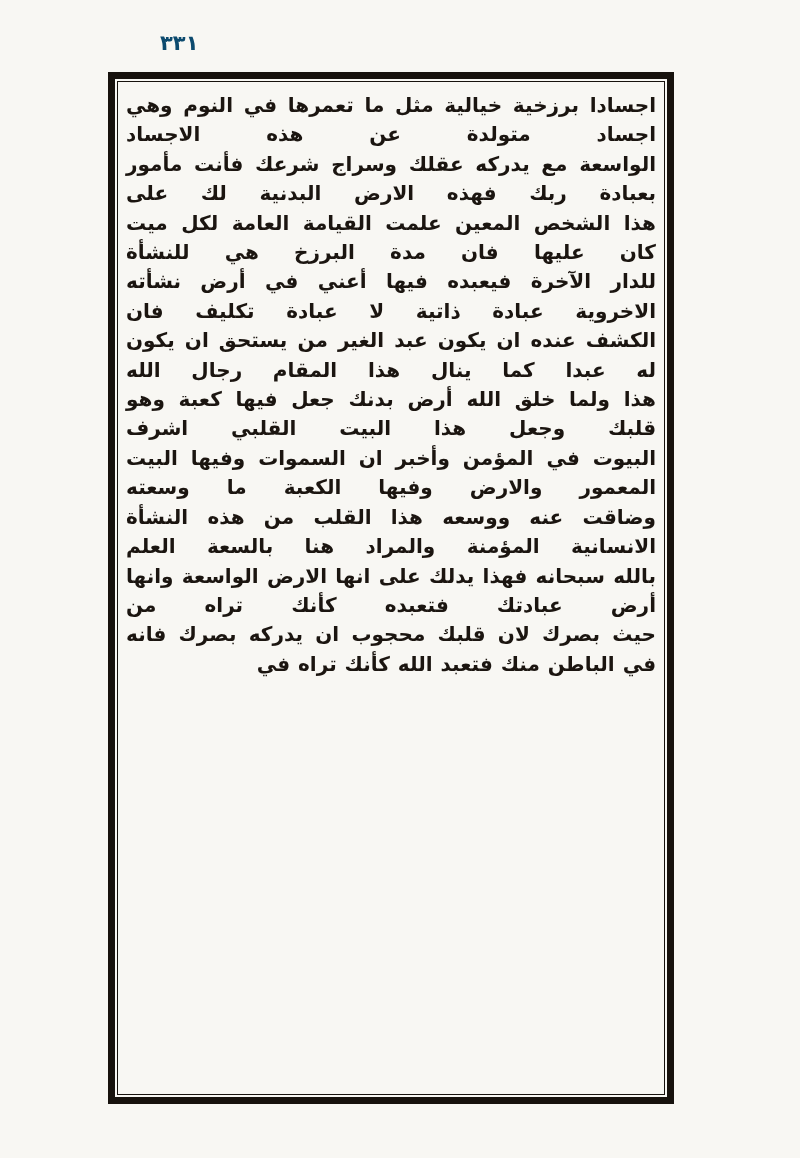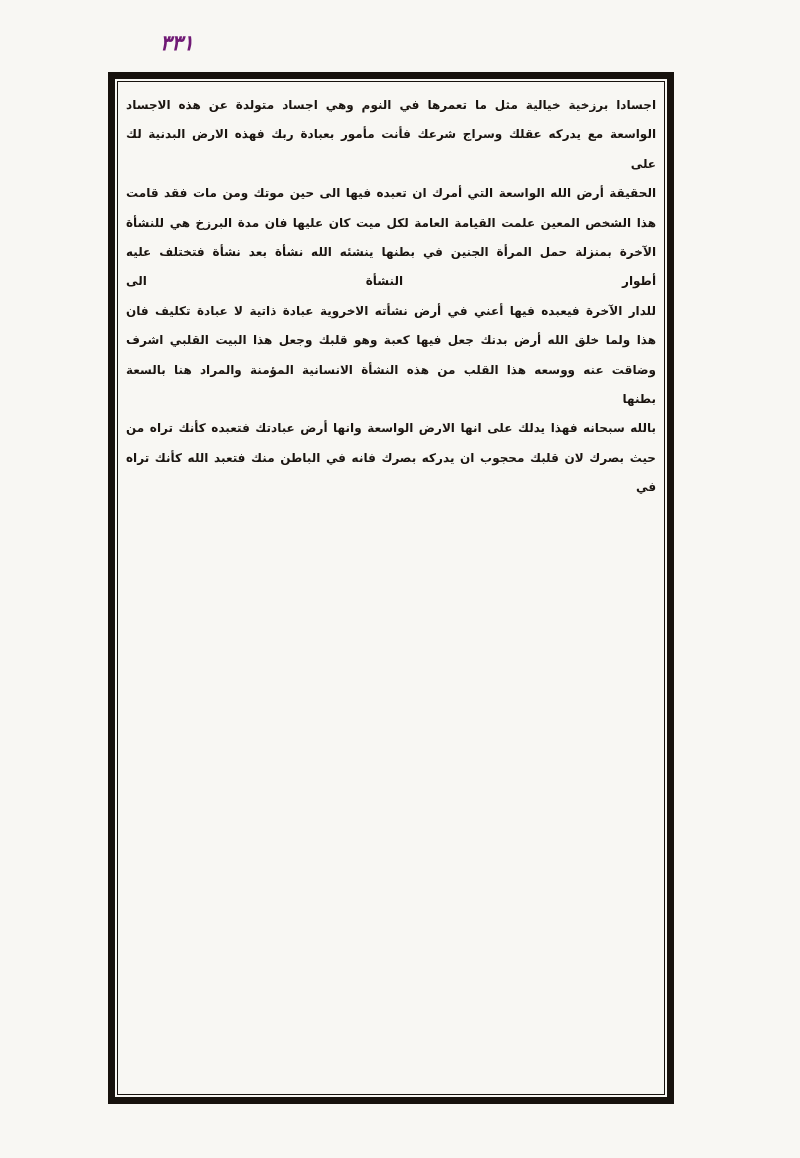--- a/index.html
+++ b/index.html
@@ -15,22 +15,21 @@
     color: #1b1510;
     overflow: hidden;
   }
   .page-number {
     position: absolute;
     left: 160px;
     top: 31px;
     font-size: 21px;
     font-weight: bold;
     letter-spacing: 1px;
-    color: #701a75;
-    font-style: italic;
+    color: #0c4a6e;
   }
   .frame {
     position: absolute;
     left: 108px;
     top: 72px;
     width: 566px;
     height: 1032px;
     box-sizing: border-box;
     border: 7px solid #17120d;
     background: #f8f7f3;
@@ -39,21 +38,21 @@
     position: absolute;
     inset: 2px;
     border: 1.5px solid #17120d;
     box-sizing: border-box;
     padding: 9px 8px 0 8px;
     direction: rtl;
     overflow: hidden;
   }
   .text-block p {
     margin: 0;
-    font-size: 12px;
+    font-size: 20px;
     font-weight: bold;
     line-height: 29.4px;
     color: #1b1510;
     text-align: justify;
     text-align-last: justify;
     word-spacing: 1px;
   }
   .text-block.main p:last-child {
     text-align-last: right;
   }
@@ -62,24 +61,24 @@
 <body>
 
 <div class="page-number">٣٣١</div>
 
 <div class="frame">
   <div class="inner">
 
     <div class="text-block main">
         <p>اجسادا برزخية خيالية مثل ما تعمرها في النوم وهي اجساد متولدة عن هذه الاجساد</p>
         <p>الواسعة مع يدركه عقلك وسراج شرعك فأنت مأمور بعبادة ربك فهذه الارض البدنية لك على</p>
-        <p>الحقيقة أرض الله الواسعة التي أمرك ان تعبده فيها الى حين موتك ومن مات فقد قامت</p>
         <p>هذا الشخص المعين علمت القيامة العامة لكل ميت كان عليها فان مدة البرزخ هي للنشأة</p>
-        <p>الآخرة بمنزلة حمل المرأة الجنين في بطنها ينشئه الله نشأة بعد نشأة فتختلف عليه أطوار النشأة الى</p>
         <p>للدار الآخرة فيعبده فيها أعني في أرض نشأته الاخروية عبادة ذاتية لا عبادة تكليف فان</p>
+        <p>الكشف عنده ان يكون عبد الغير من يستحق ان يكون له عبدا كما ينال هذا المقام رجال الله</p>
         <p>هذا ولما خلق الله أرض بدنك جعل فيها كعبة وهو قلبك وجعل هذا البيت القلبي اشرف</p>
-        <p>وضاقت عنه ووسعه هذا القلب من هذه النشأة الانسانية المؤمنة والمراد هنا بالسعة بطنها</p>
+        <p>البيوت في المؤمن وأخبر ان السموات وفيها البيت المعمور والارض وفيها الكعبة ما وسعته</p>
+        <p>وضاقت عنه ووسعه هذا القلب من هذه النشأة الانسانية المؤمنة والمراد هنا بالسعة العلم</p>
         <p>بالله سبحانه فهذا يدلك على انها الارض الواسعة وانها أرض عبادتك فتعبده كأنك تراه من</p>
         <p>حيث بصرك لان قلبك محجوب ان يدركه بصرك فانه في الباطن منك فتعبد الله كأنك تراه في</p>
       </div>
 
   </div>
 </div>
 
 </body></html>

